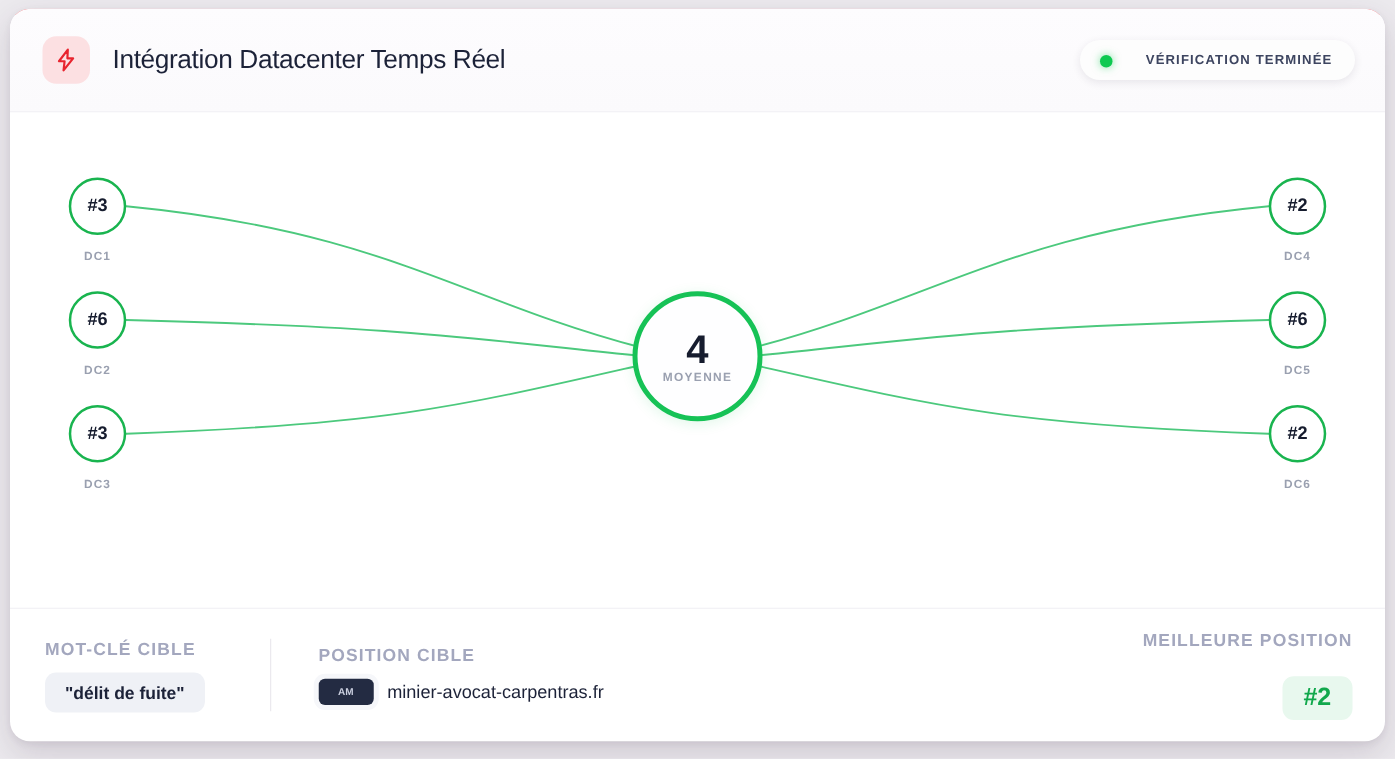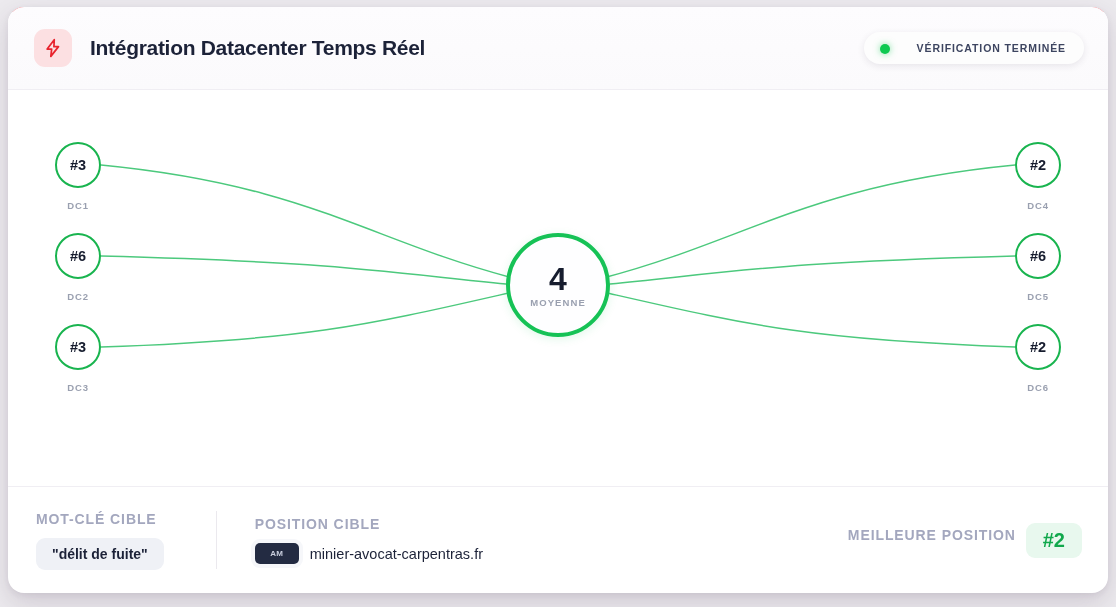--- a/index.html
+++ b/index.html
@@ -46,21 +46,21 @@
     width: 38px; height: 38px;
     border-radius: 11px;
     background: #fce0e2;
     display: flex; align-items: center; justify-content: center;
     flex: none;
   }
   .icon-badge svg { display: block; }
   .title {
     margin-left: 18px;
     font-size: 21px;
-    font-weight: bold;
+    font-weight: normal;
     color: #1c2238;
     letter-spacing: -0.3px;
     white-space: nowrap;
   }
   .status-badge {
     margin-left: auto;
     display: flex; align-items: flex-end; gap: 27px;
     background: #fdfdfd;
     border-radius: 999px;
     padding: 10px 18px 10px 16px;
@@ -174,21 +174,21 @@
     flex: none;
     box-shadow: 0 0 0 4px #f6f7fa;
   }
   .domain-name {
     font-size: 14.5px; font-weight: normal;
     color: #1c2238;
     white-space: nowrap;
   }
   .best-col {
     margin-left: auto;
-    display: flex; flex-direction: row; align-items: center; gap: 10px;
+    display: flex; flex-direction: column; align-items: flex-end; gap: 10px;
   }
   .best-pill {
     background: #e8f8ee;
     border-radius: 9px;
     padding: 6px 17px;
     font-size: 20px; font-weight: bold;
     color: #11a84c;
   }
 </style>
 </head>

